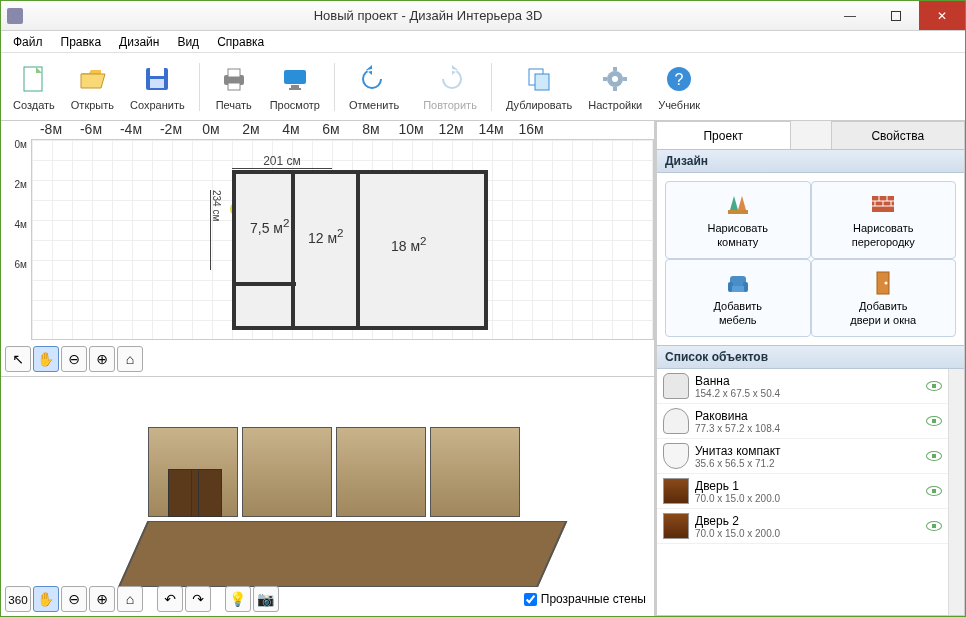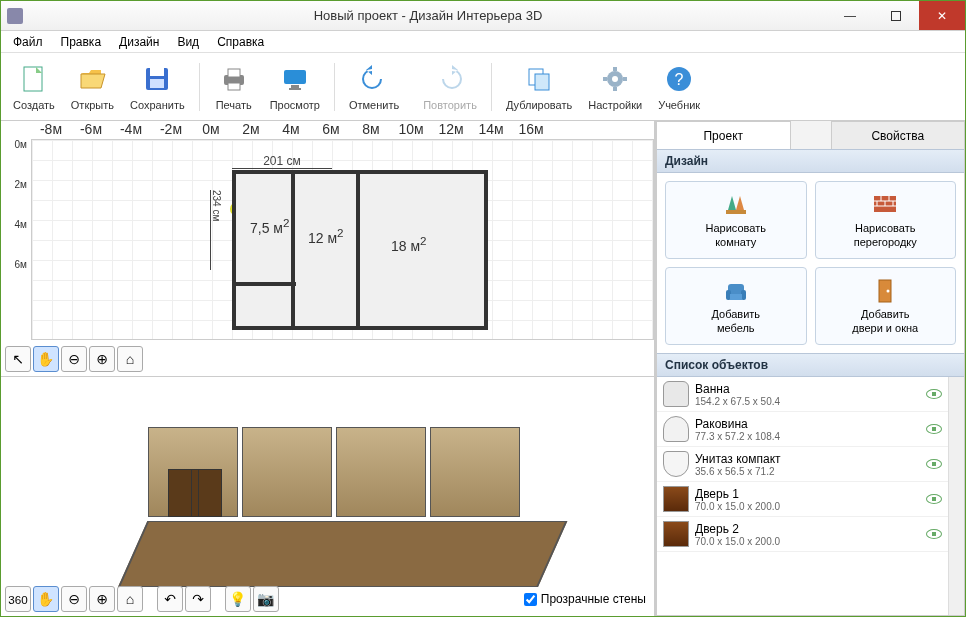--- a/index.html
+++ b/index.html
@@ -43,21 +43,21 @@
 .wall3d { width: 90px; height: 90px; background: linear-gradient(#c8b38a,#a0875c); border: 1px solid #555; margin-right: 4px; }
 .door3d { position:absolute; bottom:0; left:30px; width:24px; height:48px; background:#5a3a1a; border:1px solid #333;}
 .tool3d { position: absolute; left: 4px; bottom: 4px; display: flex; gap: 2px; align-items: center; }
 .checkbox-line { position: absolute; right: 8px; bottom: 10px; display: flex; align-items: center; gap: 4px; font-size: 12px; }
 .right-pane { width: 310px; display: flex; flex-direction: column; border-left: 1px solid #ccc; }
 .tabs { display: flex; height: 28px; background: #f3f3f3; gap: 40px; }
 .tab { flex: 1; display: flex; align-items: center; justify-content: center; border: 1px solid #ccc; border-bottom: none; font-size: 12px; background: #ececec;}
 .tab.active { background: #fff; font-weight: 500; }
 .panel-content { flex:1; overflow: hidden; background:#fff; border:1px solid #ccc; border-top:none; display:flex; flex-direction:column;}
 .section-head { background: linear-gradient(#e4edf7,#d2deed); padding: 4px 8px; font-weight: bold; color: #234; border-bottom:1px solid #b8c6d8; border-top:1px solid #b8c6d8;}
-.design-grid { display: grid; grid-template-columns: 1fr 1fr; gap: 8px; padding: 8px; }
+.design-grid { display: grid; grid-template-columns: 1fr 1fr; padding: 8px; }
 .design-btn { border: 1px solid #c5d3e2; border-radius: 4px; background: #f8fbff; height: 78px; display: flex; flex-direction: column; align-items: center; justify-content: center; font-size: 11px; text-align:center; line-height:1.25;}
 .design-btn .dicon { width: 28px; height: 28px; margin-bottom: 4px; }
 .obj-list { flex:1; overflow: auto; }
 .obj-row { display: flex; align-items: center; padding: 4px 6px; gap: 6px; border-bottom: 1px solid #f0f0f0; }
 .obj-icon { width: 26px; height: 26px; background:#ccc; border:1px solid #999; flex-shrink:0;}
 .obj-icon.bath{background:#e8e8e8;border-radius:6px 6px 3px 3px;}
 .obj-icon.sink{background:#f2f2f2;border-radius:50% 50% 4px 4px;}
 .obj-icon.toilet{background:#f5f5f5;border-radius:4px 4px 50% 50%;}
 .obj-icon.door{background:linear-gradient(#8a4a1a,#5a2a0a);}
 .obj-text { flex:1; display:flex; flex-direction:column; }

